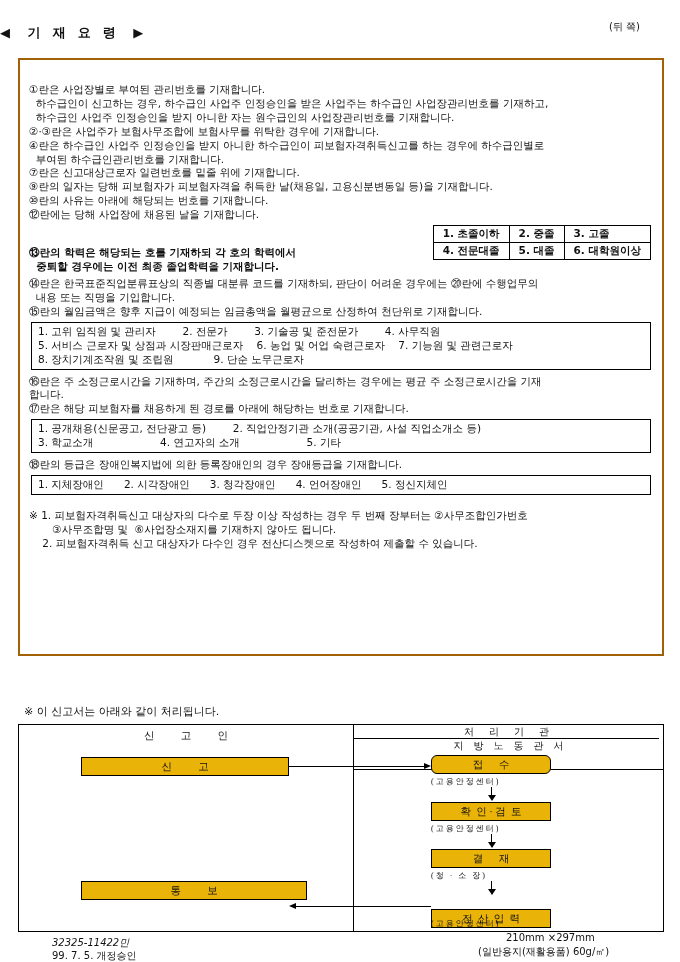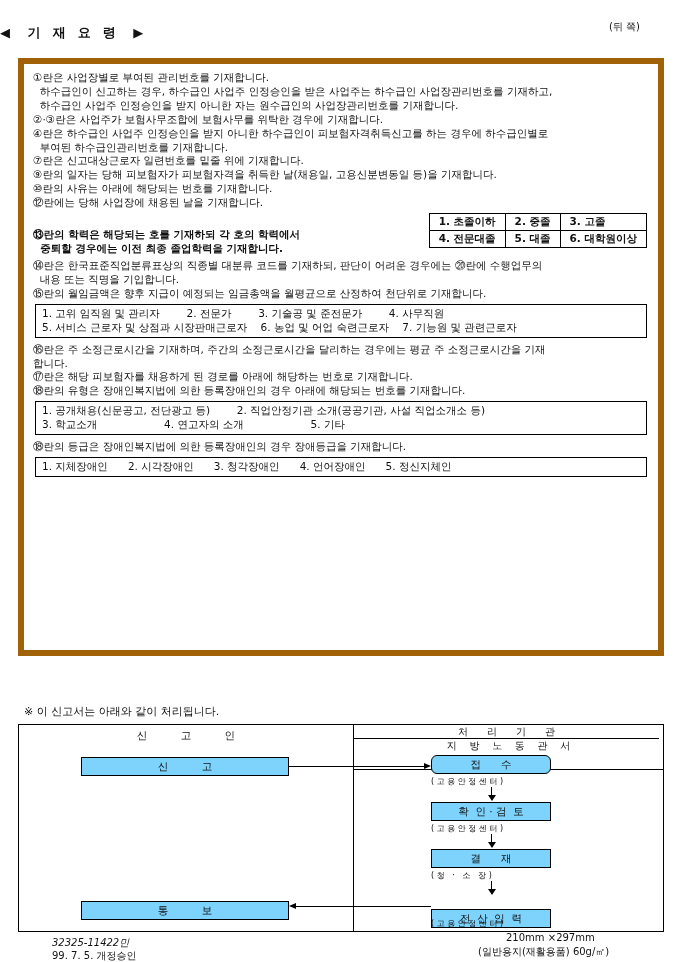--- a/index.html
+++ b/index.html
@@ -9,46 +9,47 @@
     color:#111; font-family:"DejaVu Sans", sans-serif; font-size:10.5px;
   }
   .doc-title {
     position:absolute; top:24px; left:0; width:100%; text-align:left;
     font-size:13px; font-weight:bold; letter-spacing:1px; white-space:pre;
   }
   .back-label { position:absolute; top:20px; right:40px; font-size:10px; white-space:pre;text-align:right; }
 
   .main-box {
     position:absolute; top:58px; left:18px; width:646px; height:598px;
-    border:6px solid #a16207; padding:7px 9px; overflow:hidden;
+    border:2px solid #a16207; padding:23px 9px; overflow:hidden;
   }
   .tline { white-space:pre; line-height:13.9px; font-size:10.5px; }
   .block { margin-bottom:2px; }
   .inner-box { border:1px solid #000; margin:3px 2px 5px 2px; padding:2px 6px; }
   .flex-row { display:flex; justify-content:space-between; align-items:flex-end; margin:2px 0 3px 0;font-weight:bold; }
-  .edu-table { border-collapse:collapse; margin:1px 2px 8px 0; }
+  .edu-table { border-collapse:collapse; margin:1px 2px 14px 0; }
   .edu-table td { border:1px solid #000; padding:1px 9px; font-size:10.5px; white-space:pre; }
   .notes { margin-top:14px; }
 
   .process-note { position:absolute; top:704px; left:24px; font-size:11px; white-space:pre; }
 
   .flowchart {
     position:absolute; top:724px; left:18px; width:646px; height:208px;
     border:1px solid #000;
+    font-family:Liberation Serif, serif;
   }
   .fc-divider { position:absolute; left:334px; top:0; width:1px; height:100%; background:#000; }
   .fc-lheader { position:absolute; left:0; top:4px; width:334px; text-align:center; font-size:10.5px; white-space:pre; }
   .fc-rheader1 { position:absolute; left:335px; top:0; right:4px; height:14px; border-bottom:1px solid #000;
                  text-align:center; font-size:10px; line-height:13px; white-space:pre; }
   .fc-rheader2 { position:absolute; left:335px; top:15px; right:0; height:30px; border-bottom:1px solid #000;
                  text-align:center; font-size:10px; line-height:12px; white-space:pre; }
   .fc-box { position:absolute; border:1px solid #000; text-align:center; font-size:10.5px;
-            line-height:17px; height:19px; background:#7dd3fc; white-space:pre; }
+            line-height:17px; height:19px; background:#eab308; white-space:pre; }
   .fc-report { left:62px; top:32px; width:208px; }
-  .fc-notify { left:62px; top:176px; width:208px; }
+  .fc-notify { left:62px; top:156px; width:226px; }
   .fc-step { left:412px; width:120px; }
   .fc-caption { position:absolute; left:412px; width:120px; text-align:left; font-size:8px; white-space:pre; }
   .fc-varrow { position:absolute; left:472px; width:1px; height:8px; background:#000; }
   .fc-varrow::after { content:""; position:absolute; left:-3.5px; bottom:-6px;
                       border-top:6px solid #000; border-left:4px solid transparent; border-right:4px solid transparent; }
   .fc-harrow { position:absolute; height:0; border-top:1px solid #000; }
   .fc-harrow.east::after { content:""; position:absolute; right:-7px; top:-4px;
                            border-left:7px solid #000; border-top:3.5px solid transparent; border-bottom:3.5px solid transparent; }
   .fc-harrow.west::before { content:""; position:absolute; left:-7px; top:-4px;
                             border-right:7px solid #000; border-top:3.5px solid transparent; border-bottom:3.5px solid transparent; }
@@ -104,42 +105,47 @@
 
   <div class="block">
       <div class="tline">⑭란은 한국표준직업분류표상의 직종별 대분류 코드를 기재하되, 판단이 어려운 경우에는 ⑳란에 수행업무의</div>
       <div class="tline">  내용 또는 직명을 기입합니다.</div>
       <div class="tline">⑮란의 월임금액은 향후 지급이 예정되는 임금총액을 월평균으로 산정하여 천단위로 기재합니다.</div>
     </div>
 
   <div class="inner-box">
       <div class="tline">1. 고위 임직원 및 관리자        2. 전문가        3. 기술공 및 준전문가        4. 사무직원</div>
       <div class="tline">5. 서비스 근로자 및 상점과 시장판매근로자    6. 농업 및 어업 숙련근로자    7. 기능원 및 관련근로자</div>
+      <div class="tline">8. 장치기계조작원 및 조립원            9. 단순 노무근로자</div>
     </div>
 
   <div class="block">
       <div class="tline">⑯란은 주 소정근로시간을 기재하며, 주간의 소정근로시간을 달리하는 경우에는 평균 주 소정근로시간을 기재</div>
       <div class="tline">합니다.</div>
       <div class="tline">⑰란은 해당 피보험자를 채용하게 된 경로를 아래에 해당하는 번호로 기재합니다.</div>
-      <div class="tline">⑱란의 유형은 장애인복지법에 의한 등록장애인의 경우 아래에 해당되는 번호를 기재합니다.</div>
     </div>
 
   <div class="inner-box">
       <div class="tline">1. 공개채용(신문공고, 전단광고 등)        2. 직업안정기관 소개(공공기관, 사설 직업소개소 등)</div>
       <div class="tline">3. 학교소개                    4. 연고자의 소개                    5. 기타</div>
     </div>
 
   <div class="block">
       <div class="tline">⑱란의 등급은 장애인복지법에 의한 등록장애인의 경우 장애등급을 기재합니다.</div>
     </div>
 
   <div class="inner-box">
       <div class="tline">1. 지체장애인      2. 시각장애인      3. 청각장애인      4. 언어장애인      5. 정신지체인</div>
     </div>
 
+  <div class="notes">
+      <div class="tline">※ 1. 피보험자격취득신고 대상자의 다수로 두장 이상 작성하는 경우 두 번째 장부터는 ②사무조합인가번호</div>
+      <div class="tline">       ③사무조합명 및  ⑥사업장소재지를 기재하지 않아도 됩니다.</div>
+      <div class="tline">    2. 피보험자격취득 신고 대상자가 다수인 경우 전산디스켓으로 작성하여 제출할 수 있습니다.</div>
+    </div>
 
 </div>
 
 <div class="process-note">※ 이 신고서는 아래와 같이 처리됩니다.</div>
 
 <div class="flowchart">
   <div class="fc-divider"></div>
 
   <div class="fc-lheader">신          고          인</div>
   <div class="fc-rheader1">처      리      기      관</div>

